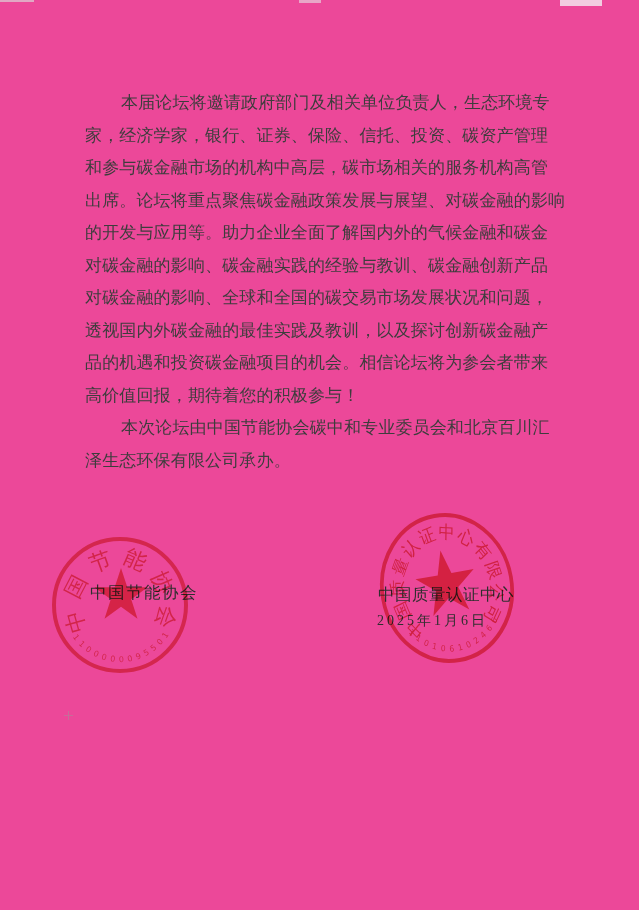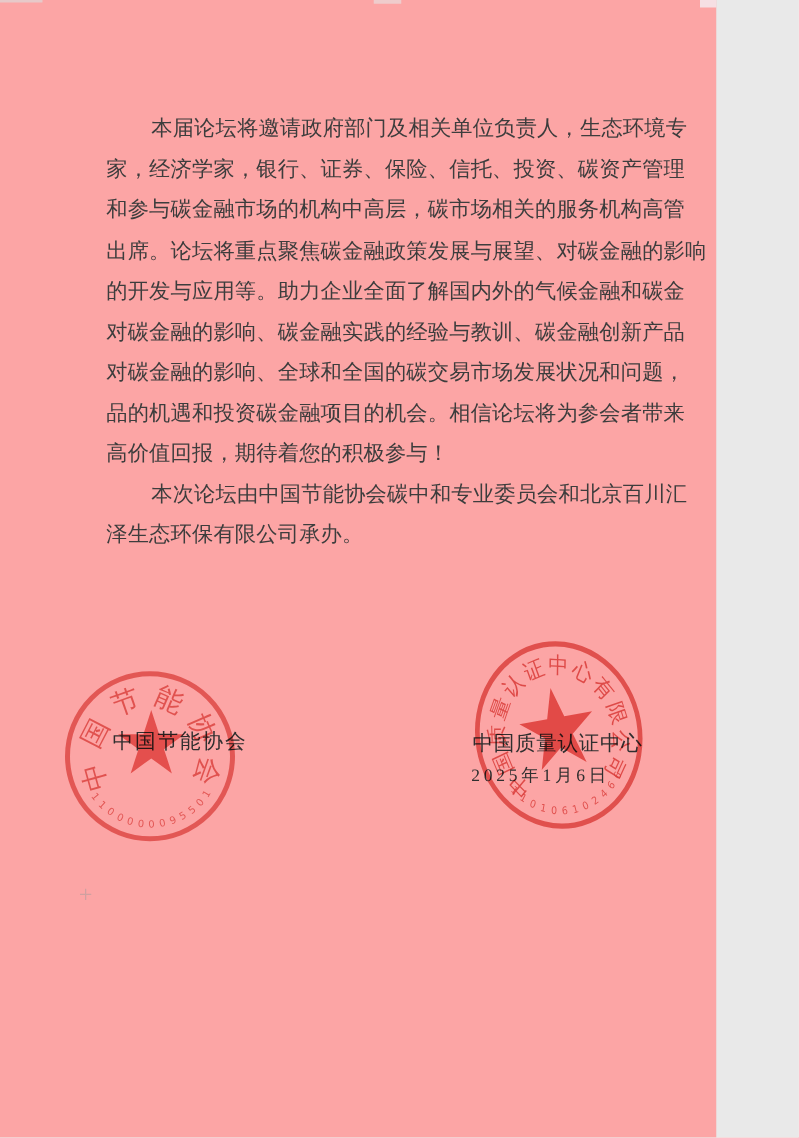--- a/index.html
+++ b/index.html
@@ -1,19 +1,19 @@
 <!DOCTYPE html>
 <html><head>
 <meta charset="utf-8">
 <style>
   html,body { margin:0; padding:0; }
   body { width:639px; height:910px; background:#e9e9e9; font-family:"Liberation Serif","DejaVu Serif",serif; }
   .page {
-    position:relative; width:573px; height:910px;
-    background:#fca5a5; overflow:hidden;
+    position:relative; width:639px; height:910px;
+    background:#ec4899; overflow:hidden;
   }
   
   .body-text {
     position:absolute; left:85px; top:87px; width:463px;
     color:#3d3d3d;
   }
   .text-line {
     height:32.5px; line-height:32.5px;
     font-size:17px; letter-spacing:0.15px;
     white-space:nowrap;
@@ -58,20 +58,21 @@
   <div class="artifact a-cross"></div>
 
   <div class="body-text">
       <div class="text-line indent">本届论坛将邀请政府部门及相关单位负责人，生态环境专</div>
       <div class="text-line">家，经济学家，银行、证券、保险、信托、投资、碳资产管理</div>
       <div class="text-line">和参与碳金融市场的机构中高层，碳市场相关的服务机构高管</div>
       <div class="text-line">出席。论坛将重点聚焦碳金融政策发展与展望、对碳金融的影响</div>
       <div class="text-line">的开发与应用等。助力企业全面了解国内外的气候金融和碳金</div>
       <div class="text-line">对碳金融的影响、碳金融实践的经验与教训、碳金融创新产品</div>
       <div class="text-line">对碳金融的影响、全球和全国的碳交易市场发展状况和问题，</div>
+      <div class="text-line">透视国内外碳金融的最佳实践及教训，以及探讨创新碳金融产</div>
       <div class="text-line">品的机遇和投资碳金融项目的机会。相信论坛将为参会者带来</div>
       <div class="text-line">高价值回报，期待着您的积极参与！</div>
       <div class="text-line indent">本次论坛由中国节能协会碳中和专业委员会和北京百川汇</div>
       <div class="text-line">泽生态环保有限公司承办。</div>
     </div>
 
   <div class="org-name left">中国节能协会</div>
   <div class="org-name right">中国质量认证中心</div>
   <div class="seal-date">2025年1月6日</div>
 

